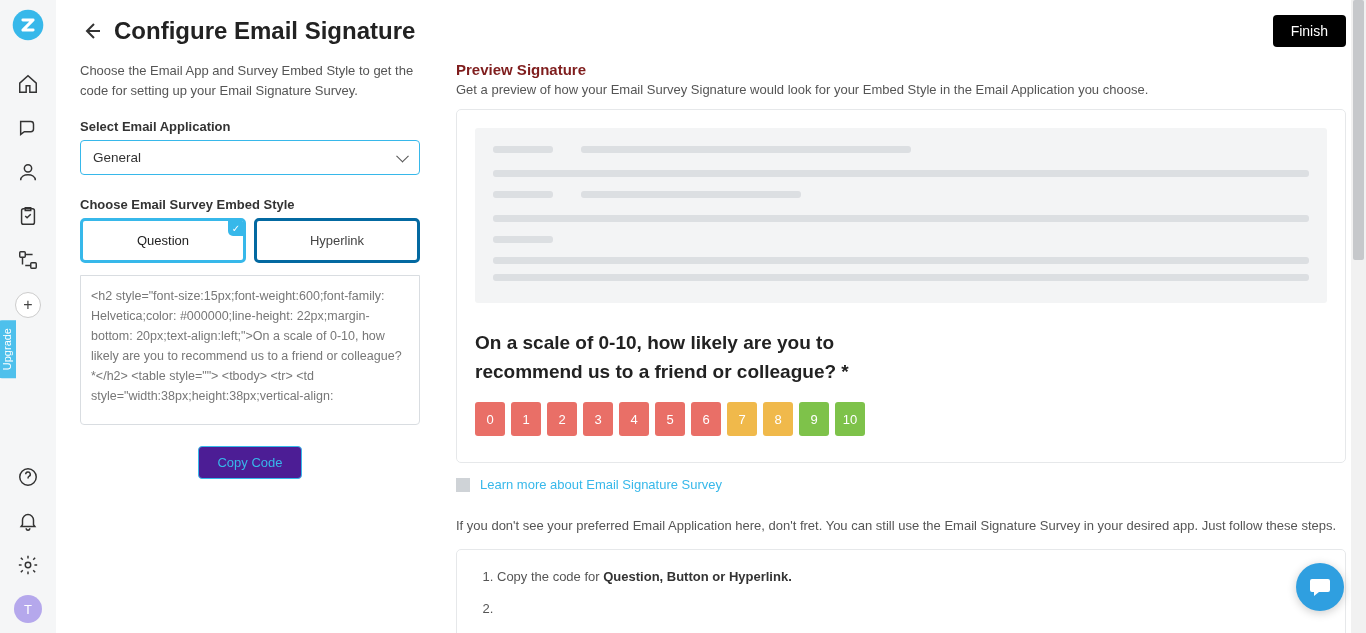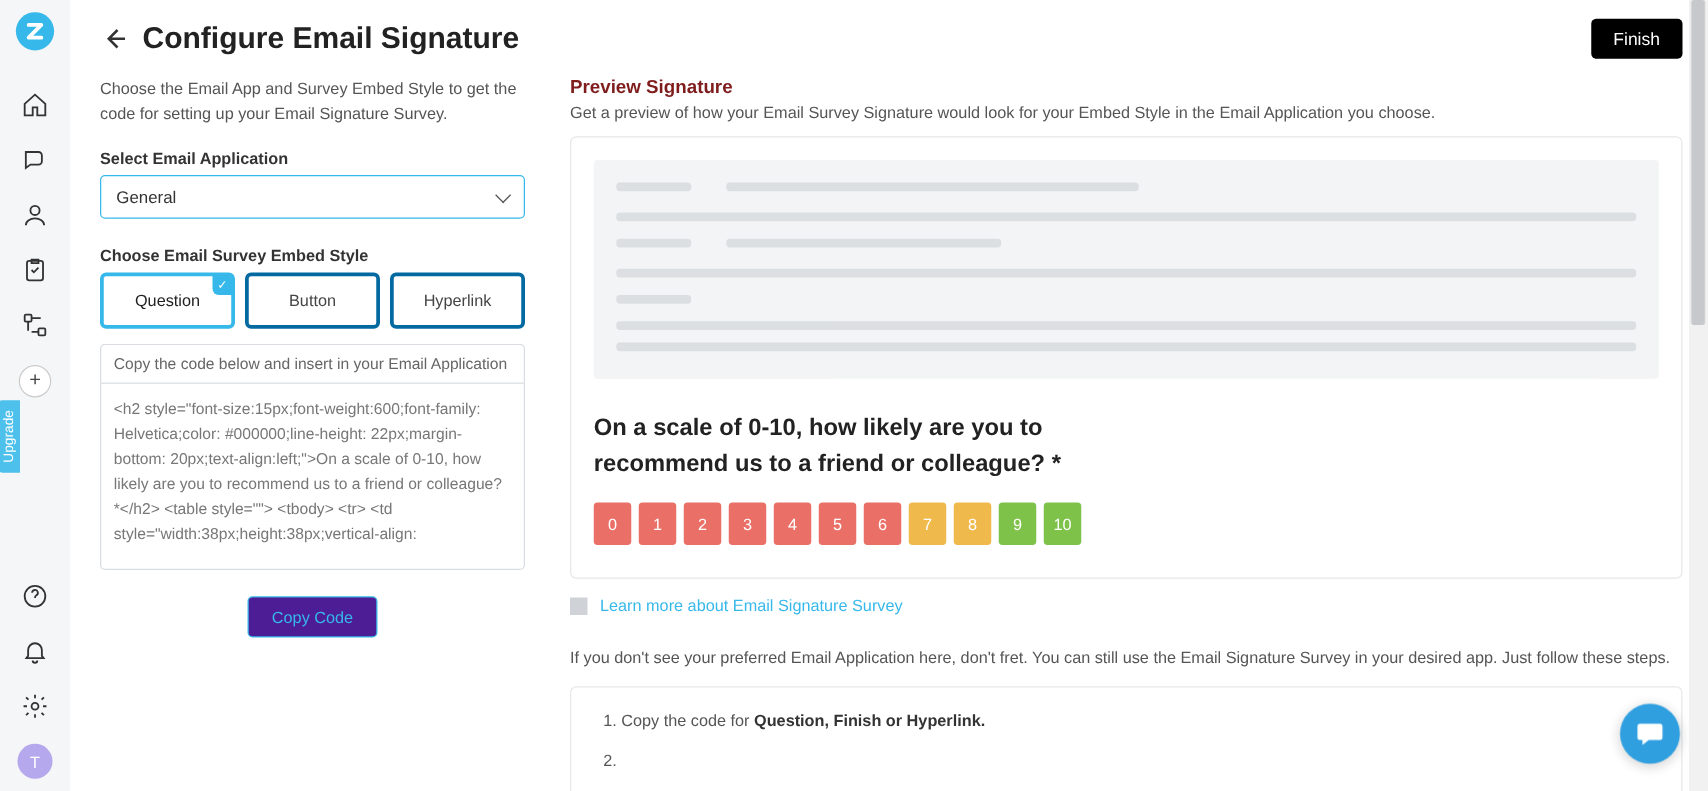--- a/index.html
+++ b/index.html
@@ -340,25 +340,23 @@
 
     <div class="left-col">
       <p class="intro">Choose the Email App and Survey Embed Style to get the code for setting up your Email Signature Survey.</p>
 
       <div class="field-label">Select Email Application</div>
       <div class="select-box">General</div>
 
       <div class="field-label">Choose Email Survey Embed Style</div>
       <div class="embed-tabs">
         <div class="embed-tab active">Question</div>
-        <div class="embed-tab">Button</div>
         <div class="embed-tab">Hyperlink</div>
       </div>
 
-      <div class="code-caption">Copy the code below and insert in your Email Application</div>
       <textarea class="code-area" readonly="" style="">&lt;h2 style="font-size:15px;font-weight:600;font-family: Helvetica;color: #000000;line-height: 22px;margin-bottom: 20px;text-align:left;"&gt;On a scale of 0-10, how likely are you to recommend us to a friend or colleague? *&lt;/h2&gt; &lt;table style=""&gt; &lt;tbody&gt; &lt;tr&gt; &lt;td style="width:38px;height:38px;vertical-align:</textarea>
 
       <button class="copy-btn">Copy Code</button>
     </div>
 
     <div class="right-col">
       <div class="preview-title">Preview Signature</div>
       <div class="preview-sub">Get a preview of how your Email Survey Signature would look for your Embed Style in the Email Application you choose.</div>
 
       <div class="preview-card">
@@ -391,21 +389,21 @@
       <div class="learn-row">
         <div class="learn-sq"></div>
         <a class="learn-link">Learn more about Email Signature Survey</a>
       </div>
 
       <div class="steps-sub">If you don't see your preferred Email Application here, don't fret. You can still use the Email Signature Survey in your desired app. Just follow these steps.</div>
 
       <div class="steps-card">
         <ol>
           <li>
-            <span>Copy the code for </span><strong>Question, Finish or Hyperlink.</strong>
+            <span>Copy the code for </span><strong>Question, Button or Hyperlink.</strong>
           </li>
           <li>
             
             <span> </span>
           </li>
         </ol>
       </div>
     </div>
   </div>
 </div>

